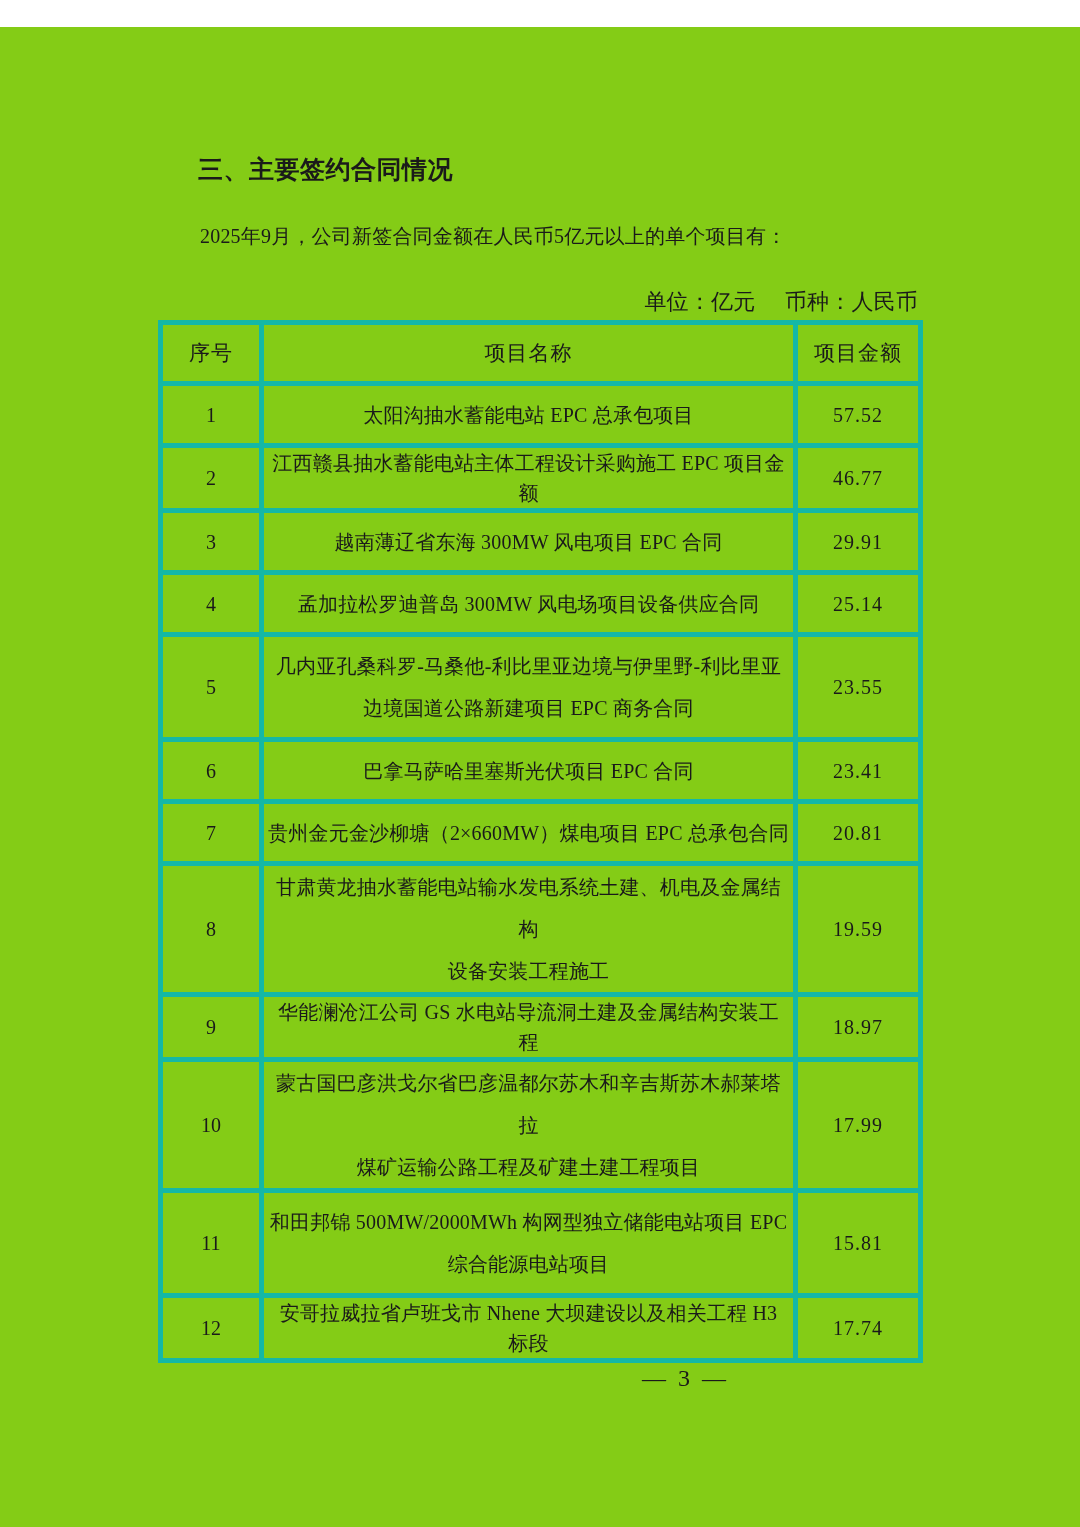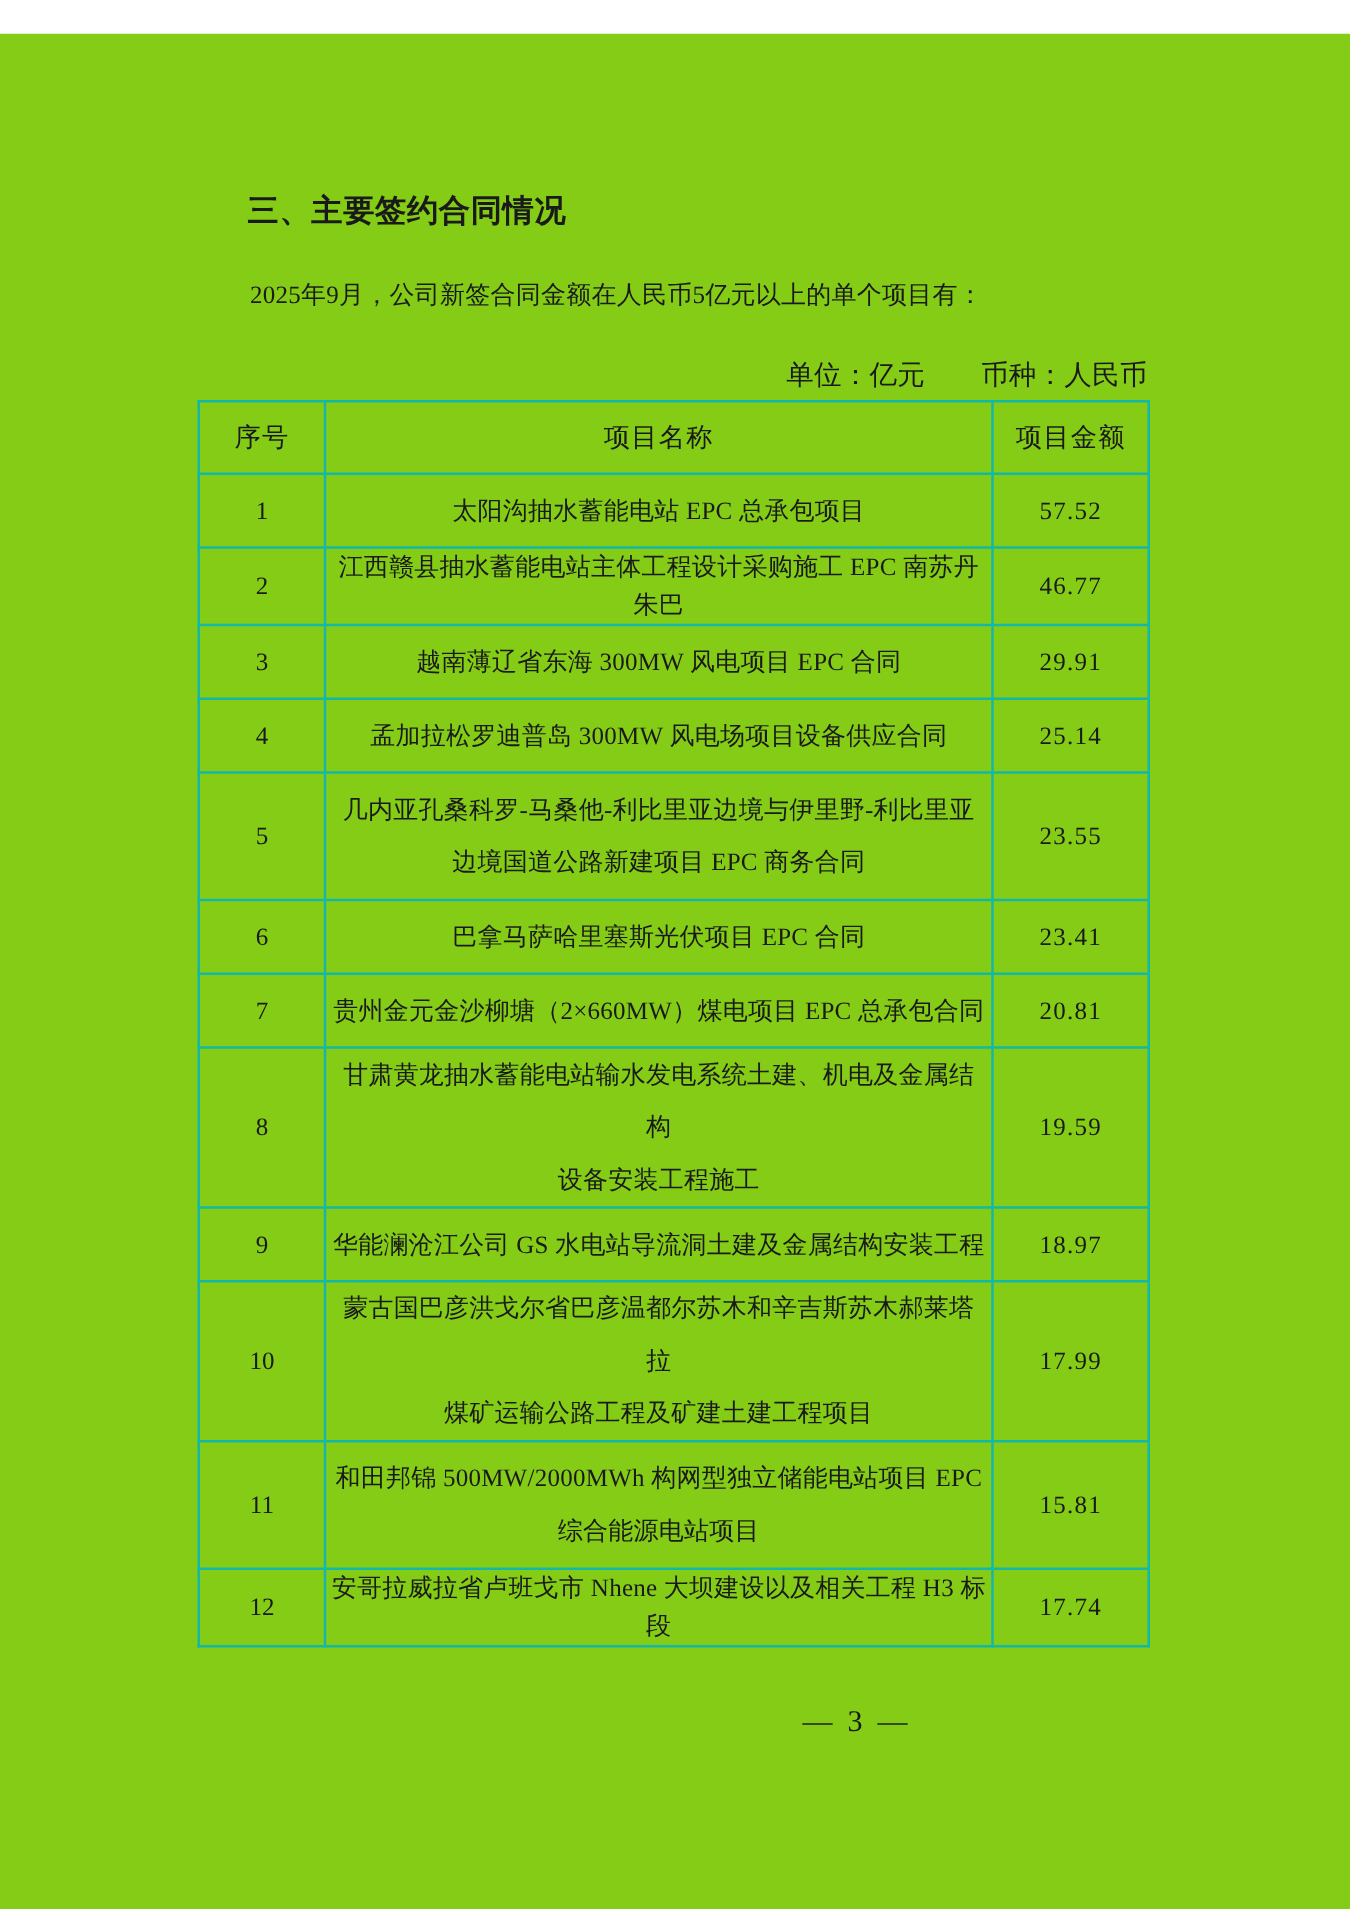--- a/index.html
+++ b/index.html
@@ -49,34 +49,33 @@
 
   .unit-line {
     position: absolute;
     left: 158px;
     top: 260px;
     width: 760px;
     text-align: right;
     font-size: 22px;
     line-height: 30px;
     letter-spacing: 0.2px;
-    font-family: Liberation Mono, monospace;
   }
   .unit-gap { display: inline-block; width: 18px; }
 
   table.contract-table {
     position: absolute;
     left: 158px;
     top: 293px;
     width: 760px;
     border-collapse: collapse;
     table-layout: fixed;
   }
   table.contract-table td {
-    border: 2px solid #14b8a6;
+    border: 5px solid #14b8a6;
     text-align: center;
     vertical-align: middle;
     font-size: 20px;
     line-height: 30px;
     padding: 0 4px;
     color: #1a1a1a;
   }
   .col-no    { width: 101px; }
   .col-name  { width: 534px; }
   .col-amt   { width: 125px; }
@@ -143,21 +142,21 @@
     <tr class="row-1line">
           <td class="cell-no">1</td>
           <td class="cell-name">
             <span class="line">太阳沟抽水蓄能电站 EPC 总承包项目</span>
           </td>
           <td class="cell-amt">57.52</td>
         </tr>
         <tr class="row-1line">
           <td class="cell-no">2</td>
           <td class="cell-name">
-            <span class="line">江西赣县抽水蓄能电站主体工程设计采购施工 EPC 南苏丹朱巴</span>
+            <span class="line">江西赣县抽水蓄能电站主体工程设计采购施工 EPC 项目金额</span>
           </td>
           <td class="cell-amt">46.77</td>
         </tr>
         <tr class="row-1line">
           <td class="cell-no">3</td>
           <td class="cell-name">
             <span class="line">越南薄辽省东海 300MW 风电项目 EPC 合同</span>
           </td>
           <td class="cell-amt">29.91</td>
         </tr>

